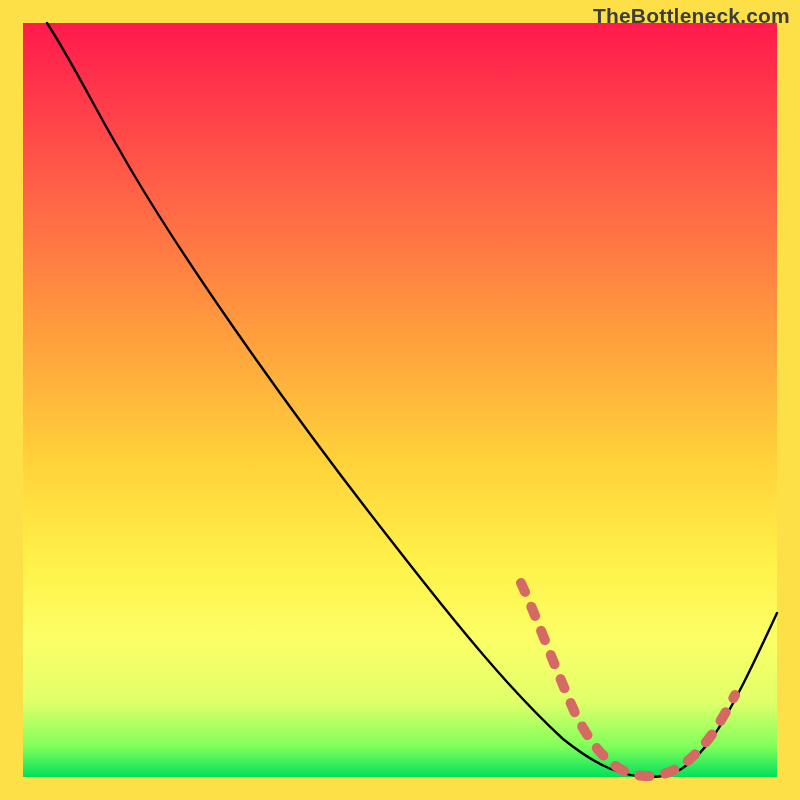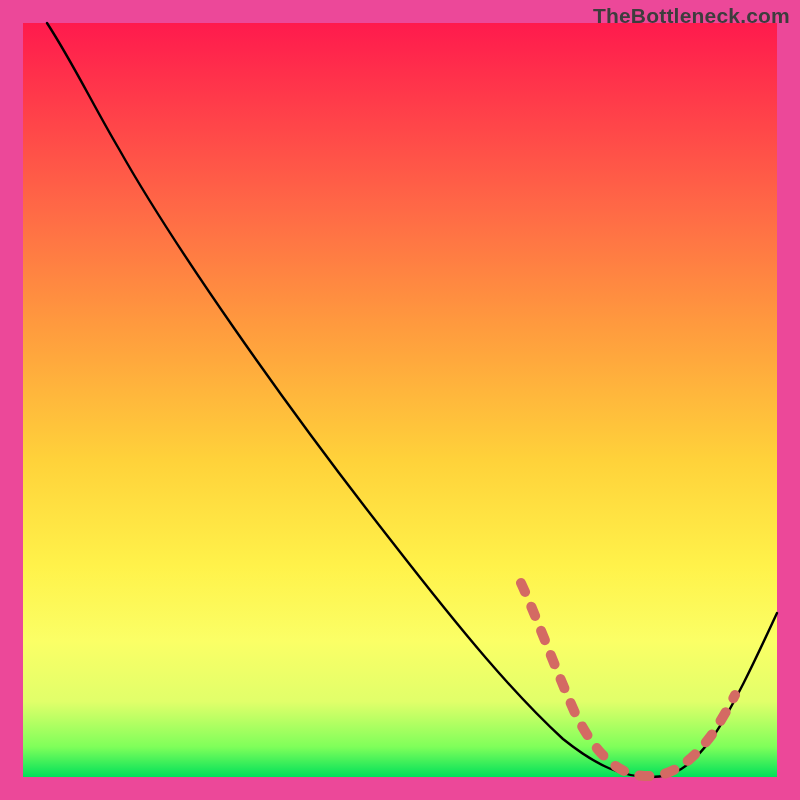--- a/index.html
+++ b/index.html
@@ -8,21 +8,21 @@
     width: 800px;
     height: 800px;
     background: #000;
     overflow: hidden;
     font-family: Arial, Helvetica, sans-serif;
   }
   .frame {
     position: relative;
     width: 800px;
     height: 800px;
-    background: #ec4899;
+    background: #fde047;
   }
   .plot-area {
     position: absolute;
     left: 23px;
     top: 23px;
     width: 754px;
     height: 754px;
     
     background: linear-gradient(to bottom,
       #ff1a4d 0%,

